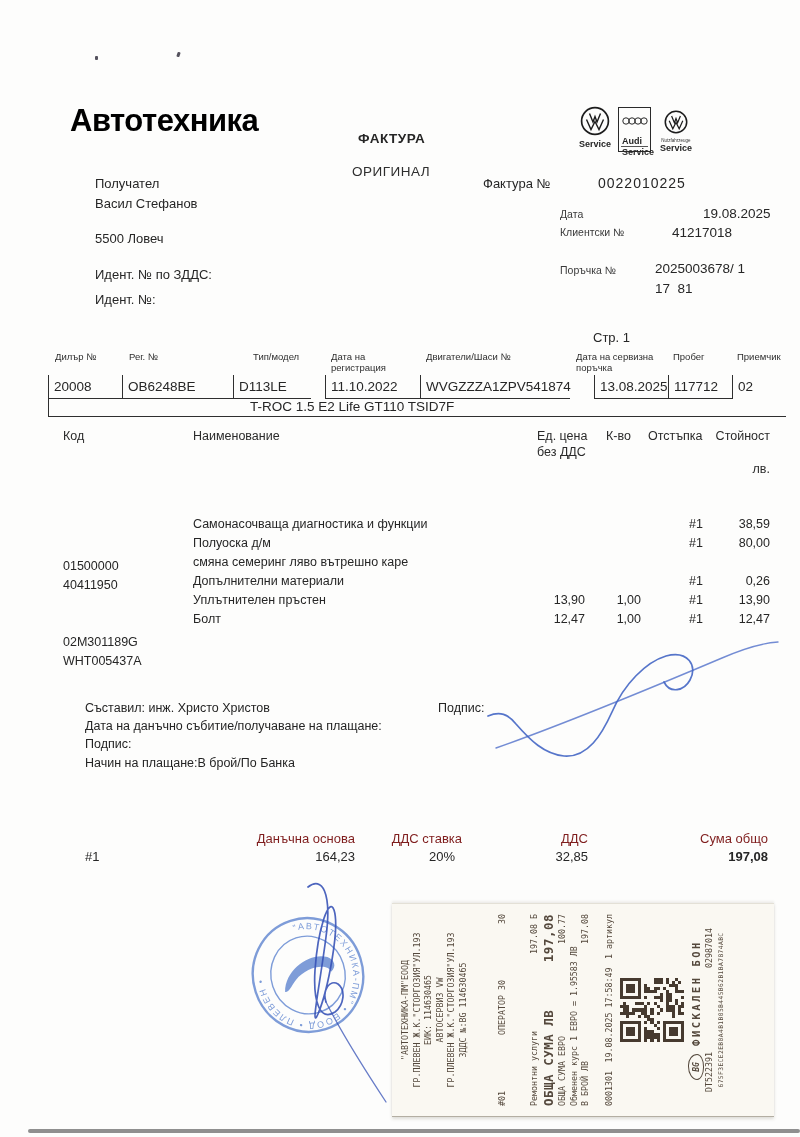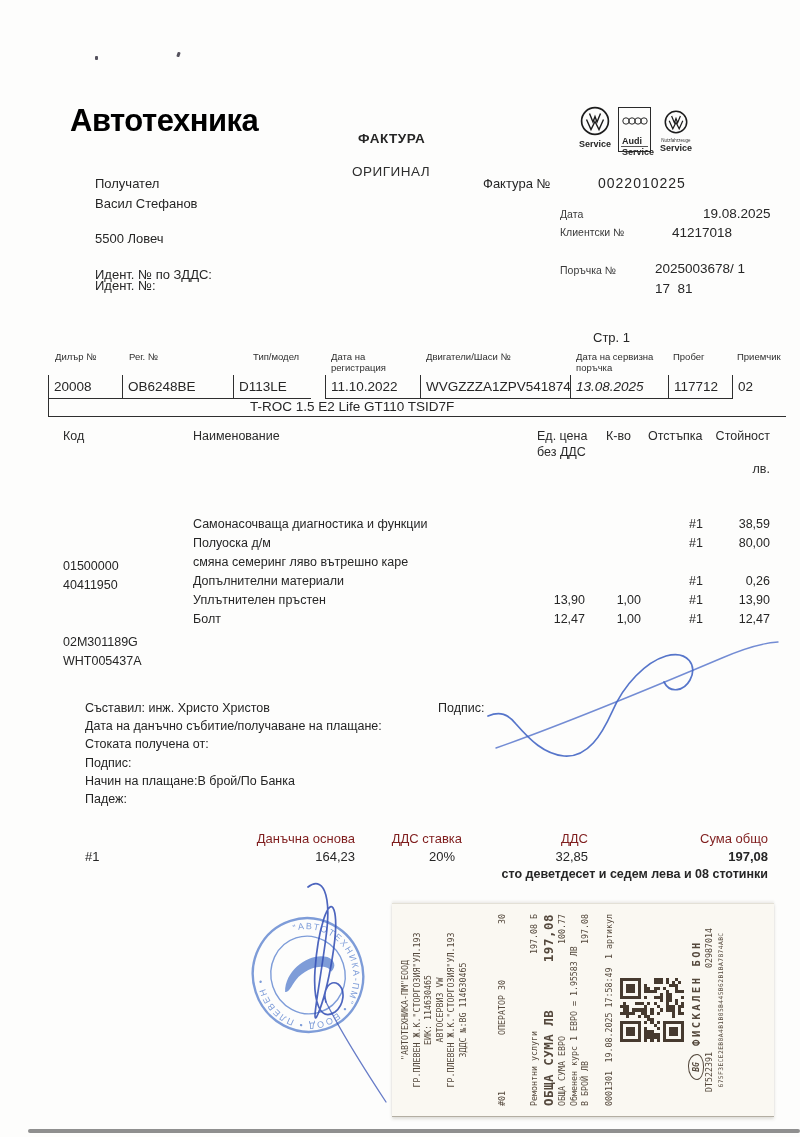--- a/index.html
+++ b/index.html
@@ -94,21 +94,21 @@
       <polyline points="6.5,13.5 11,23.5 15,15.5 19,23.5 23.5,13.5" fill="none" stroke="#1c1c1c" stroke-width="1.5"></polyline>
     </svg>
     <div style="font-size:4.5px;color:#333;">Nutzfahrzeuge</div>
     <div style="font-size:9px;font-weight:bold;">Service</div>
   </div>
 
   <div class="abs t13" style="left:95px;top:176px;">Получател</div>
   <div class="abs t13" style="left:95px;top:196px;">Васил Стефанов</div>
   <div class="abs t13" style="left:95px;top:231px;">5500 Ловеч</div>
   <div class="abs t13" style="left:95px;top:267px;">Идент. № по ЗДДС:</div>
-  <div class="abs t13" style="left:95px;top:278px;">Идент. №:</div>
+  <div class="abs t13" style="left:95px;top:292px;">Идент. №:</div>
 
   <div class="abs t13" style="left:483px;top:176px;">Фактура №</div>
   <div class="abs inv-no" style="left:598px;top:175px;">0022010225</div>
   <div class="abs lab-sm" style="left:560px;top:208px;">Дата</div>
   <div class="abs meta-val" style="left:703px;top:206px;">19.08.2025</div>
   <div class="abs lab-sm" style="left:560px;top:226px;">Клиентски №</div>
   <div class="abs meta-val" style="left:672px;top:225px;">41217018</div>
   <div class="abs lab-sm" style="left:560px;top:264px;">Поръчка №</div>
   <div class="abs meta-val" style="left:655px;top:261px;">2025003678/ 1</div>
   <div class="abs meta-val pre" style="left:655px;top:281px;">17  81</div>
@@ -121,21 +121,21 @@
   <div class="abs vlabel" style="left:426px;top:352px;">Двигатели/Шаси №</div>
   <div class="abs vlabel" style="left:576px;top:352px;width:80px;">Дата на сервизна поръчка</div>
   <div class="abs vlabel" style="left:673px;top:352px;">Пробег</div>
   <div class="abs vlabel" style="left:737px;top:352px;">Приемчик</div>
 
   <div class="vcell" style="left:48px;width:74px;">20008</div>
   <div class="vcell" style="left:122px;width:125px;">OB6248BE</div>
   <div class="vcell" style="left:233px;width:78px;">D113LE</div>
   <div class="vcell" style="left:325px;width:95px;">11.10.2022</div>
   <div class="vcell" style="left:420px;width:150px;">WVGZZZA1ZPV541874</div>
-  <div class="vcell" style="left:570px;width:98px;font-style:italic;">13.08.2025</div>
+  <div class="vcell" style="left:594px;width:98px;">13.08.2025</div>
   <div class="vcell" style="left:668px;width:64px;">117712</div>
   <div class="vcell" style="left:732px;width:54px;border-bottom:none;">02</div>
 
   <div class="abs" style="left:48px;top:399px;width:738px;height:18px;border-left:1.5px solid #2f2f2f;border-bottom:1.5px solid #2f2f2f;box-sizing:border-box;"></div>
   <div class="abs" style="left:250px;top:399px;font-size:13.5px;">T-ROC 1.5 E2 Life GT110 TSID7F</div>
 
   <div class="abs items-hdr" style="left:63px;top:429px;">Код</div>
   <div class="abs items-hdr" style="left:193px;top:429px;">Наименование</div>
   <div class="abs items-hdr" style="left:537px;top:429px;">Ед. цена</div>
   <div class="abs items-hdr" style="left:537px;top:445px;">без ДДС</div>
@@ -177,43 +177,40 @@
     <span class="c-name">Болт</span>
     <span class="c-up">12,47</span>
     <span class="c-qty">1,00</span>
     <span class="c-disc">#1</span>
     <span class="c-amt">12,47</span>
   </div>
 
   <div class="abs" style="left:85px;top:699px;">
     <div class="foot-line">Съставил: инж. Христо Христов</div>
     <div class="foot-line">Дата на данъчно събитие/получаване на плащане:</div>
-    <div class="foot-line">Стоката получена от:</div>
     <div class="foot-line">Подпис:</div>
     <div class="foot-line">Начин на плащане:В брой/По Банка</div>
-    <div class="foot-line">Падеж:</div>
   </div>
   <div class="abs foot-line" style="left:438px;top:699px;">Подпис:</div>
 
   <svg class="abs" style="left:460px;top:618px;" width="330" height="160" viewBox="0 0 330 160">
     <path d="M 36 130 C 110 104, 210 62, 262 40 C 285 30, 302 25, 318 24" fill="none" stroke="#5b78cc" stroke-width="1.4" stroke-linecap="round" opacity=".85"></path>
     <path d="M 28 98 C 40 93, 48 96, 56 106 C 70 122, 84 136, 104 138 C 128 140, 142 116, 152 94 C 164 66, 186 44, 206 38 C 228 32, 238 48, 230 62 C 224 73, 210 76, 204 64" fill="none" stroke="#4466c4" stroke-width="1.7" stroke-linecap="round" opacity=".9"></path>
   </svg>
 
   <div class="abs tot-h right" style="left:235px;top:831px;width:120px;">Данъчна основа</div>
   <div class="abs tot-h right" style="left:390px;top:831px;width:72px;">ДДС ставка</div>
   <div class="abs tot-h right" style="left:520px;top:831px;width:68px;">ДДС</div>
   <div class="abs tot-h right" style="left:668px;top:831px;width:100px;">Сума общо</div>
 
   <div class="abs tot-v" style="left:85px;top:849px;">#1</div>
   <div class="abs tot-v right" style="left:235px;top:849px;width:120px;">164,23</div>
   <div class="abs tot-v right" style="left:383px;top:849px;width:72px;">20%</div>
   <div class="abs tot-v right" style="left:520px;top:849px;width:68px;">32,85</div>
   <div class="abs tot-v right bold" style="left:668px;top:849px;width:100px;">197,08</div>
-  <div class="abs right bold" style="left:400px;top:867px;width:368px;font-size:12.5px;">сто деветдесет и седем лева и 08 стотинки</div>
 
   <svg class="abs" style="left:248px;top:912px;opacity:.78;" width="120" height="126" viewBox="0 0 120 126">
     <g transform="rotate(-18 60 63)">
       <ellipse cx="60" cy="63" rx="55" ry="57" fill="none" stroke="#5b82cf" stroke-width="2.4"></ellipse>
       <ellipse cx="60" cy="63" rx="37" ry="39" fill="none" stroke="#5b82cf" stroke-width="1.4"></ellipse>
       <defs>
         <path id="stampCircle" d="M 60 17 A 45 47 0 1 1 59.9 17"></path>
       </defs>
       <text font-size="9" letter-spacing="1.6" fill="#5b82cf">
         <textPath href="#stampCircle">"АВТОТЕХНИКА-ПМ" • ЕООД • ПЛЕВЕН •</textPath>

